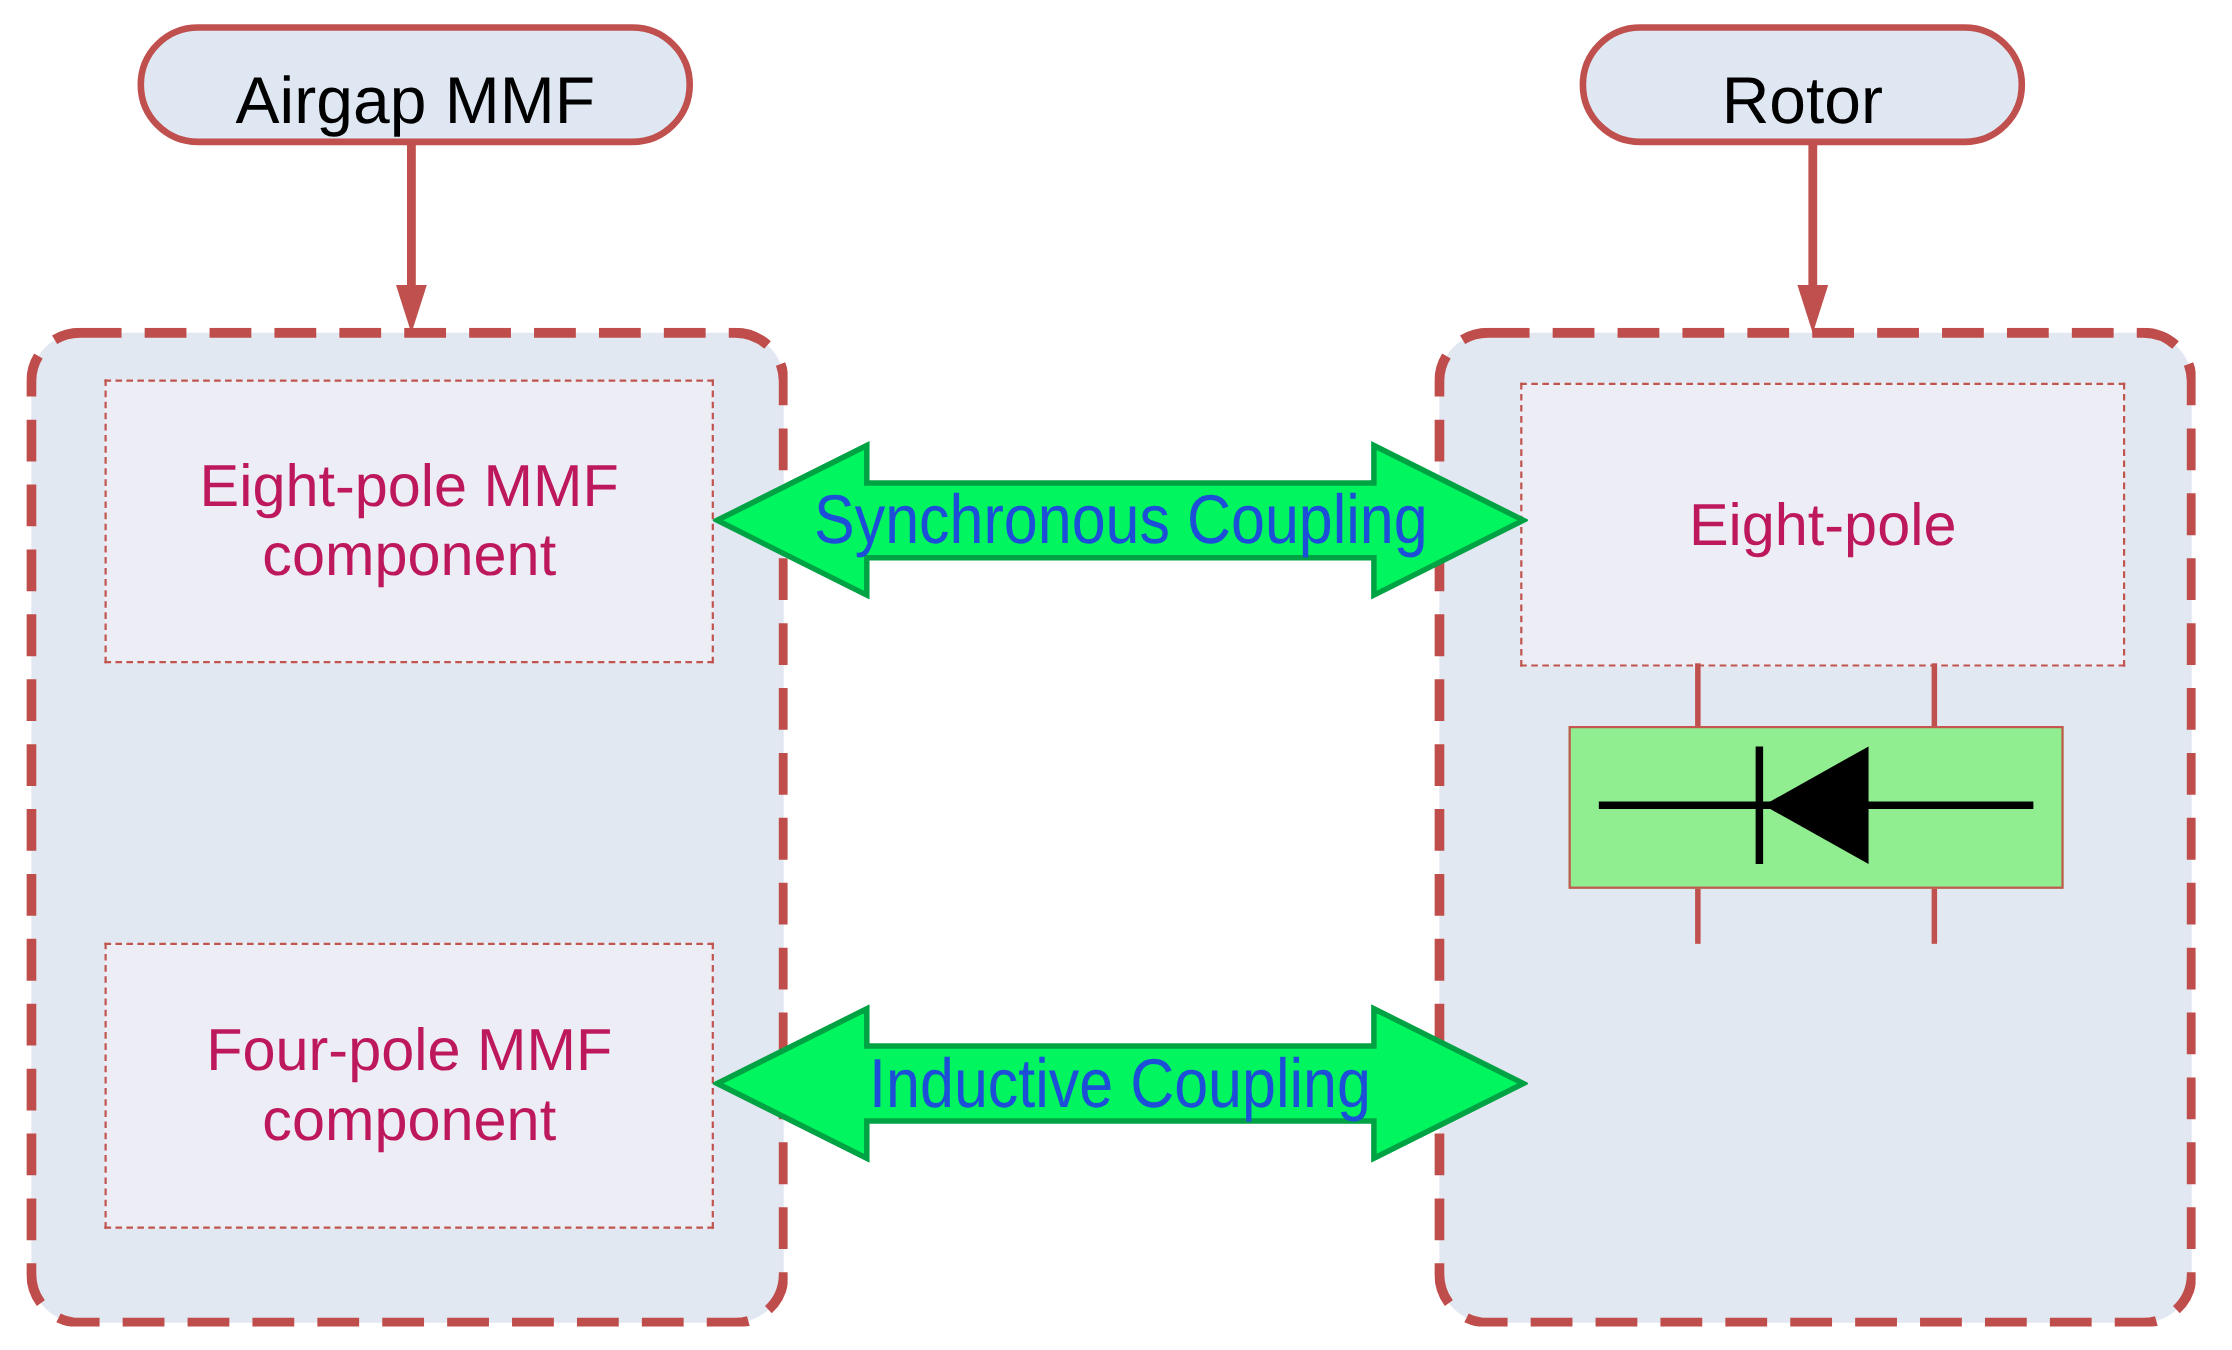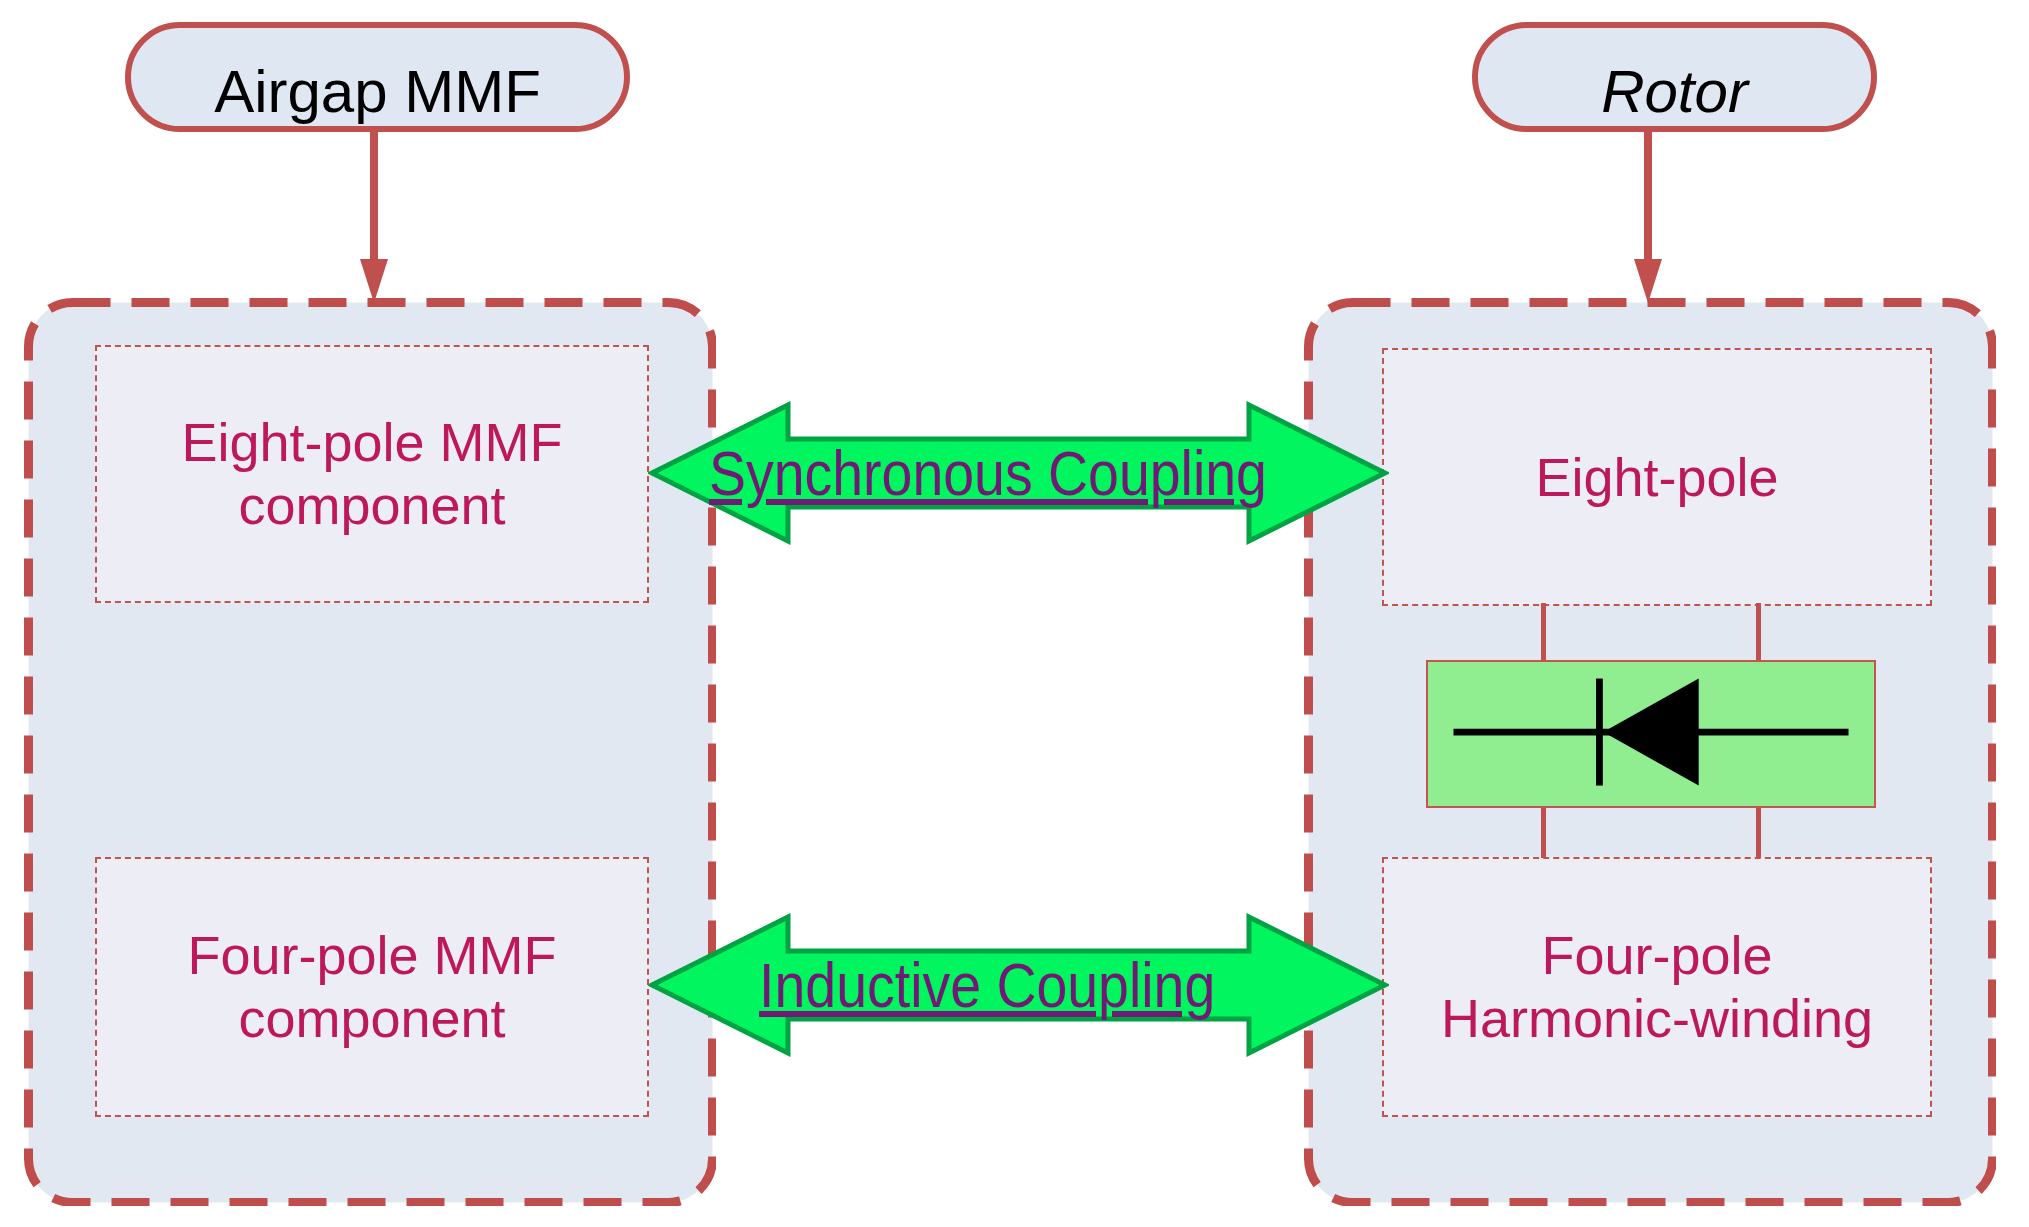--- a/index.html
+++ b/index.html
@@ -9,21 +9,21 @@
   }
 
   
   .pill {
     position:absolute; box-sizing:border-box; height:110px;
     background:#dfe7f2; border:6px solid #c0504d; border-radius:55px;
     display:flex; align-items:flex-end; justify-content:center;
     font-size:60px; color:#000;
   }
   .pill-airgap { left:125px; top:22px; width:505px; }
-  .pill-rotor  { left:1472px; top:22px; width:405px;font-style:italic; }
+  .pill-rotor  { left:1436px; top:22px; width:405px; }
 
   
   .group-svg { position:absolute; width:692px; height:908px; }
   .group-left  { left:24px;  top:298px; }
   .group-right { left:1304px; top:298px; }
 
   
   .ibox {
     position:absolute; box-sizing:border-box;
     background:#ededf5; border:2px dashed #c0544f;
@@ -52,23 +52,23 @@
     position:absolute; left:1426px; top:660px; width:450px; height:148px;
     box-sizing:border-box; background:#90ee90; border:2px solid #c4564f;
   }
   .diode-box svg { display:block; width:100%; height:100%; }
 
   
   .coupling-svg { position:absolute; width:741px; height:144px; left:648px; }
   .coupling-sync { top:401px; }
   .coupling-ind  { top:913px; }
   .coupling-label {
-    position:absolute; left:617px; width:741px; height:80px;
+    position:absolute; left:648px; width:741px; height:80px;
     display:flex; align-items:center; justify-content:center;
-    font-size:63px; color:#701a75; pointer-events:none;text-decoration:underline;
+    font-size:63px; color:#1d4ed8; pointer-events:none;
   }
   .coupling-label span {
     display:inline-block; transform:scaleX(0.88); transform-origin:center;
     white-space:nowrap;
   }
   .label-sync { top:433px; }
   .label-ind  { top:945px; }
 </style>
 </head>
 <body>
@@ -102,24 +102,20 @@
     <span>Eight-pole MMF</span>
     <span>component</span>
   </div>
   <div class="ibox ibox-lb">
     <span>Four-pole MMF</span>
     <span>component</span>
   </div>
   <div class="ibox ibox-rt">
     <span>Eight-pole</span>
   </div>
-  <div class="ibox ibox-rb">
-    <span>Four-pole</span>
-    <span>Harmonic-winding</span>
-  </div>
 
   <div class="connector conn-a"></div>
   <div class="connector conn-b"></div>
   <div class="connector conn-c"></div>
   <div class="connector conn-d"></div>
 
   <div class="diode-box">
     <svg viewBox="0 0 450 148" xmlns="http://www.w3.org/2000/svg">
       <line x1="22" y1="72" x2="428" y2="72" stroke="#000000" stroke-width="7"></line>
       <line x1="172" y1="17" x2="172" y2="127" stroke="#000000" stroke-width="7"></line>

